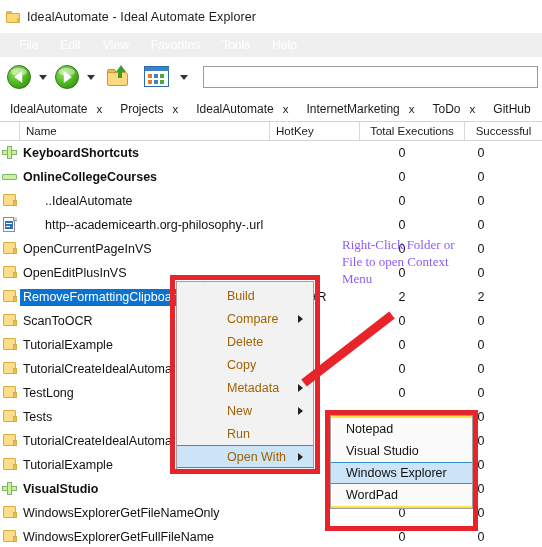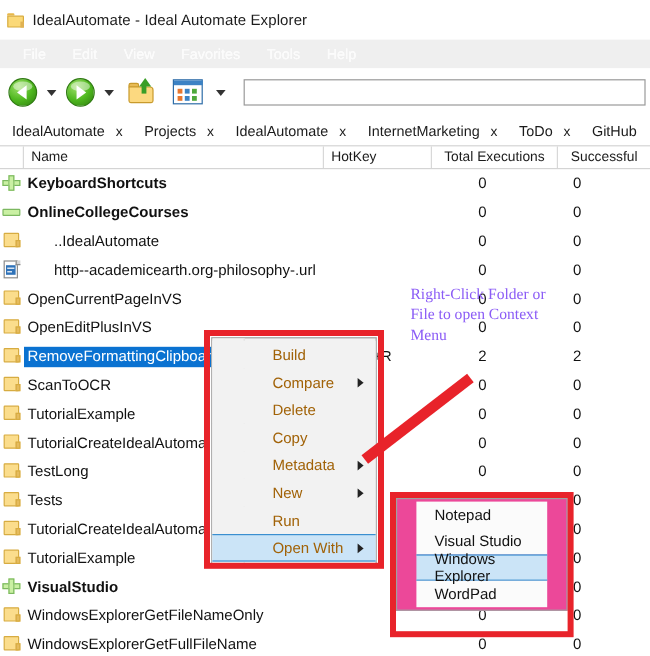--- a/index.html
+++ b/index.html
@@ -175,21 +175,21 @@
     position:absolute;right:10px;top:50%;transform:translateY(-50%);
     width:0;height:0;border-top:4px solid transparent;border-bottom:4px solid transparent;
     border-left:5px solid #222;
   }
   .redbox{
     position:absolute;border:5px solid #e8232a;box-sizing:border-box;pointer-events:none;
   }
 
   
   .submenu{
-    background:#ec4899;border:1px solid #a0a0a0;box-sizing:border-box;padding:2px 16px;position:relative;
+    background:#fde047;border:1px solid #a0a0a0;box-sizing:border-box;padding:2px 0;position:relative;
   }
   .subitem{
     height:22px;display:flex;align-items:center;font-size:12.5px;color:#111;
     padding-left:15px;box-sizing:border-box;background:#fbfbfb;
   }
   .subitem.hl{background:#cbe4f7;border-top:1px solid #3a8fd0;border-bottom:1px solid #3a8fd0;}
 
   
   .annot{
     position:absolute;color:#8b5cf6;font-size:13px;line-height:17px;z-index:45;

